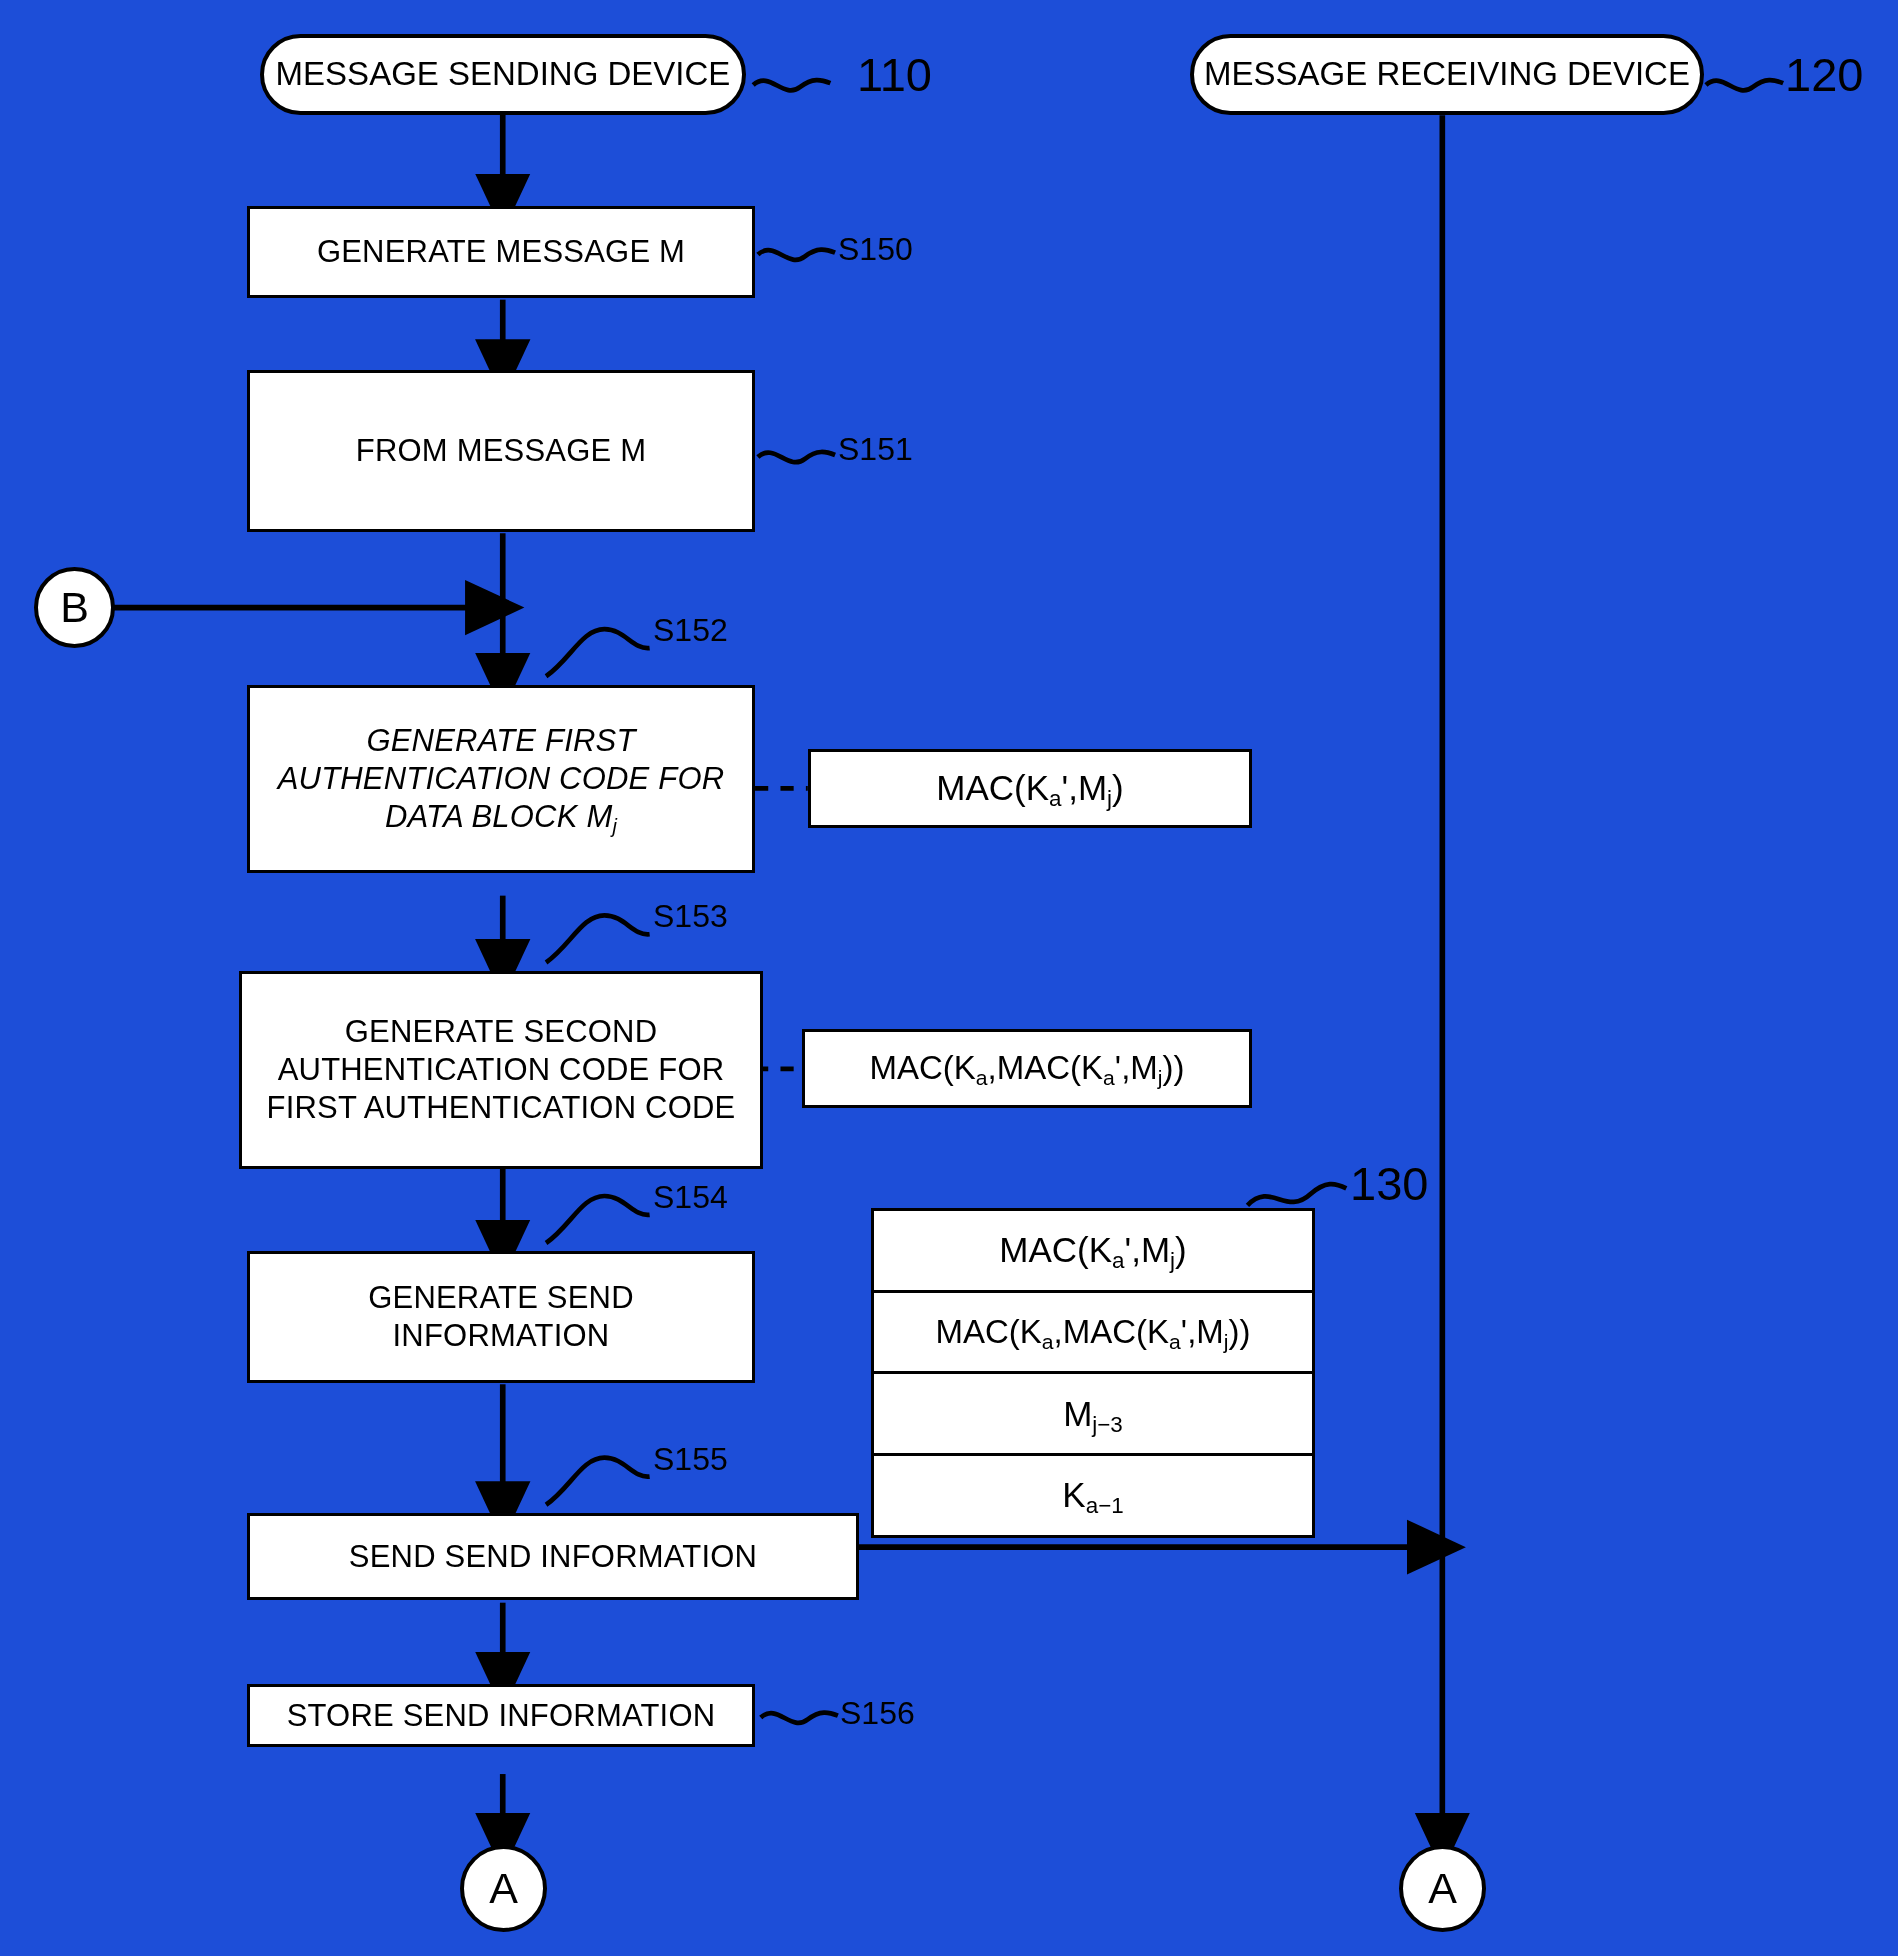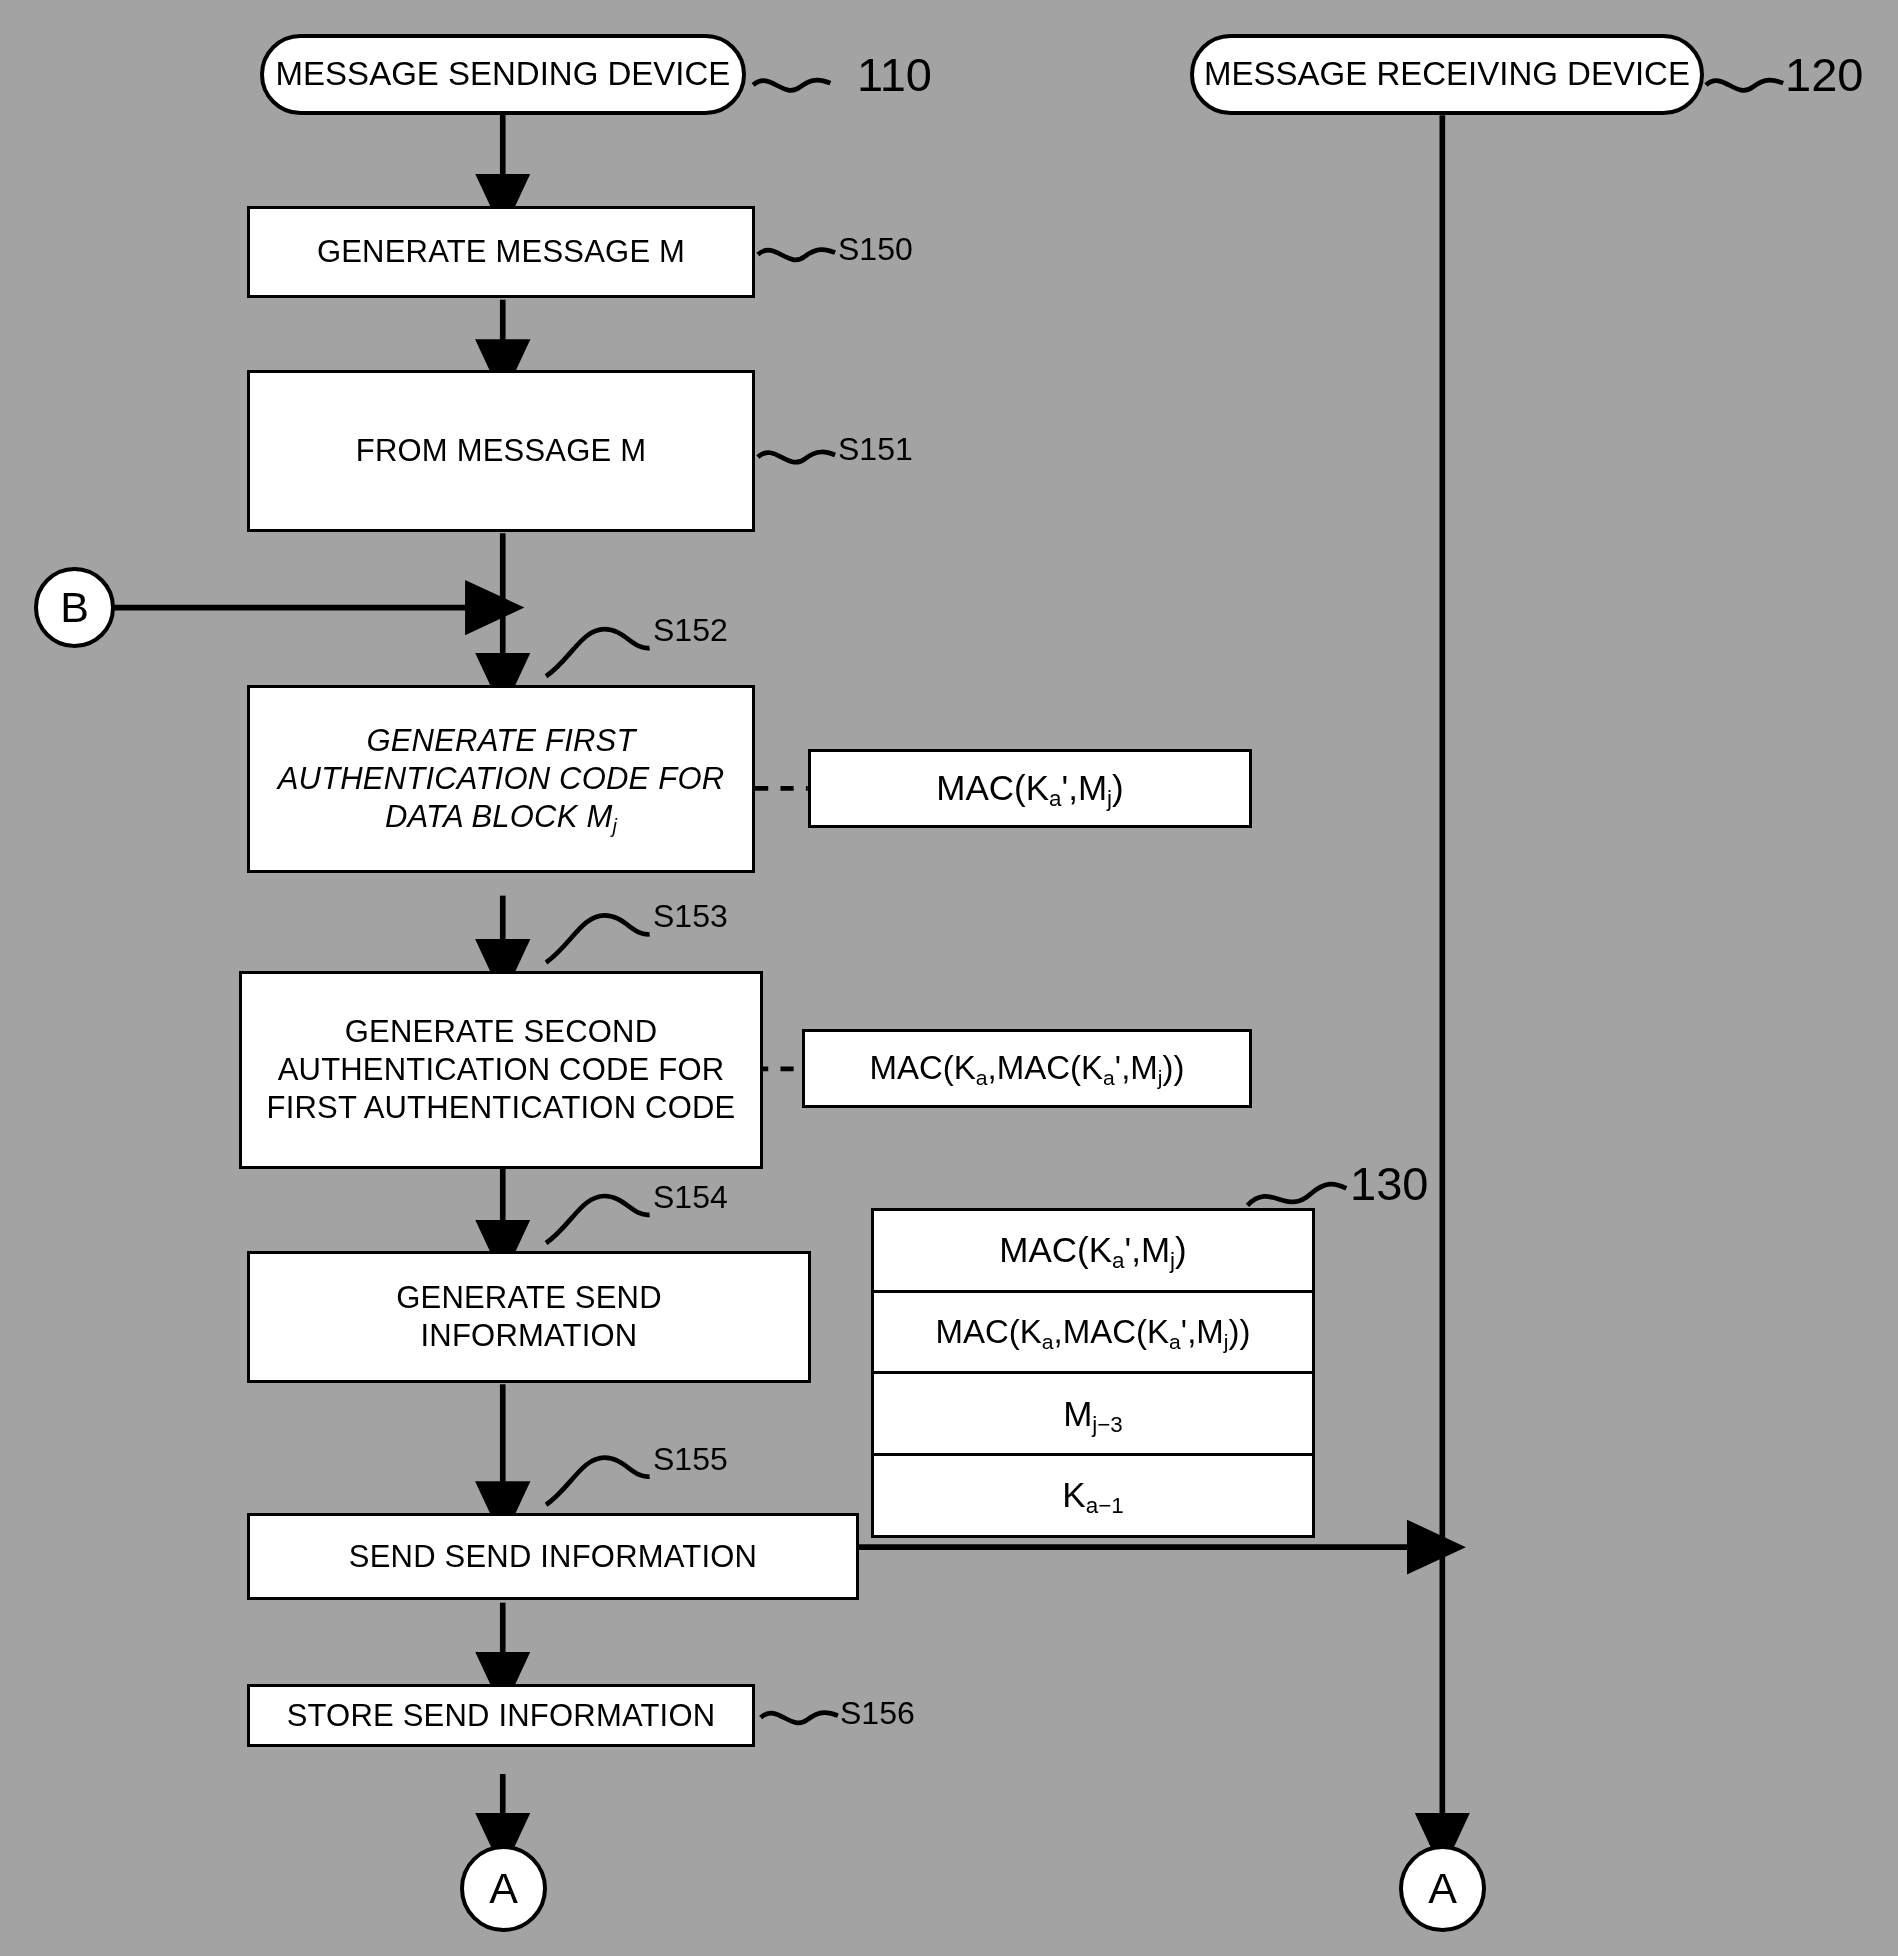--- a/index.html
+++ b/index.html
@@ -8,21 +8,21 @@
     background: #ffffff;
   }
   body {
     font-family: "Liberation Sans", sans-serif;
     color: #000000;
   }
   #canvas {
     position: relative;
     width: 1898px;
     height: 1957px;
-    background: #a3a3a3;
+    background: #1d4ed8;
     overflow: hidden;
   }
   #svg-layer {
     position: absolute;
     left: 0;
     top: 0;
     width: 1898px;
     height: 1957px;
   }
   .node {
@@ -194,21 +194,21 @@
     <span class="lbl">GENERATE SECOND</span>
     <span class="lbl">AUTHENTICATION CODE FOR</span>
     <span class="lbl">FIRST AUTHENTICATION CODE</span>
   </div>
   <div class="step-label" style="left:653px; top:898px;"><span>S153</span></div>
 
   <div class="node formula-box" style="left:802px; top:1029px; width:450px; height:79px; font-size:33px;">
     <span class="lbl"><span>MAC(K</span><sub>a</sub><span>,MAC(K</span><sub>a</sub><span>',M</span><sub>j</sub><span>))</span></span>
   </div>
 
-  <div class="node proc-box" style="left:247px; top:1251px; width:564px; height:132px; flex-direction:column;">
+  <div class="node proc-box" style="left:247px; top:1251px; width:508px; height:132px; flex-direction:column;">
     <span class="lbl">GENERATE SEND</span>
     <span class="lbl">INFORMATION</span>
   </div>
   <div class="step-label" style="left:653px; top:1179px;"><span>S154</span></div>
 
   <div class="store-table" style="left:871px; top:1208px; width:444px; height:330px;">
     <div class="store-row" style="height:25.2%;">
       <span>MAC(K<sub>a</sub>',M<sub>j</sub>)</span>
     </div>
     <div class="store-row" style="height:25.2%; font-size:33px;">

